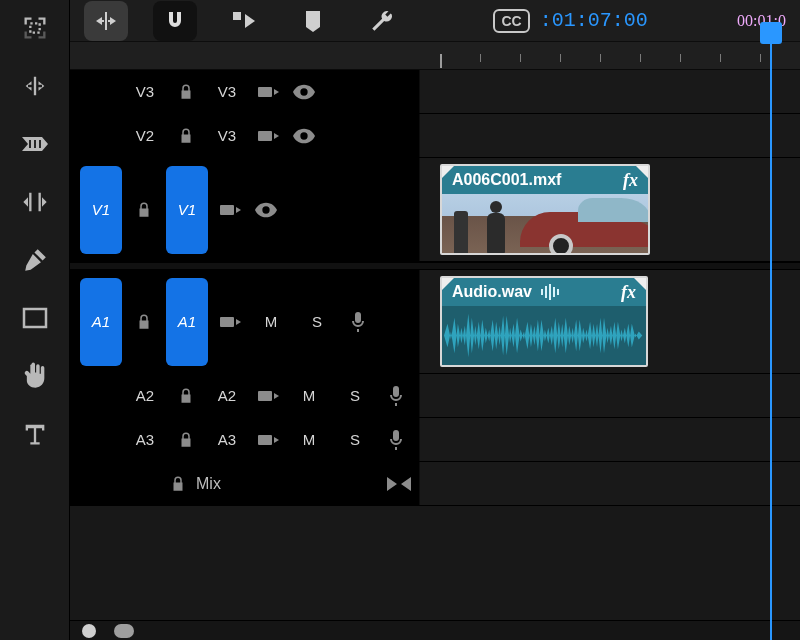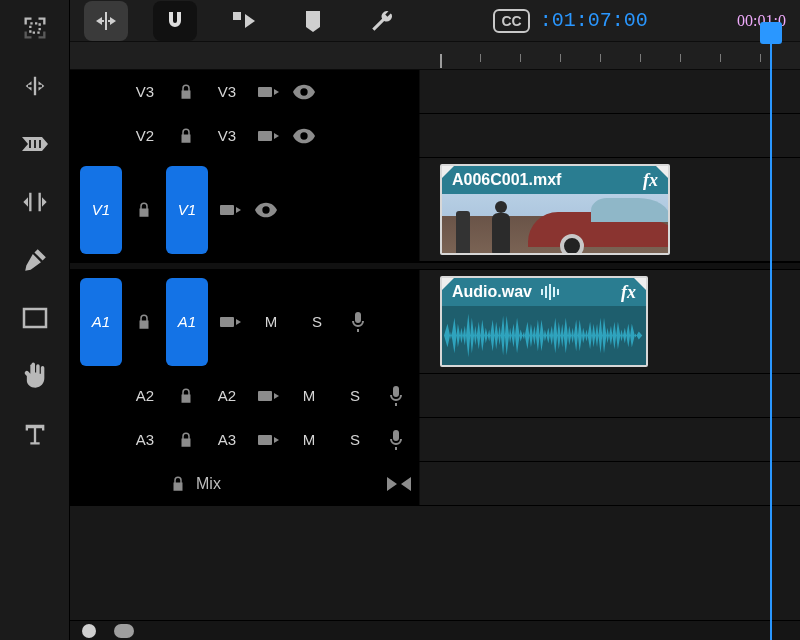--- a/index.html
+++ b/index.html
@@ -244,21 +244,21 @@
                 <path d="M17 5l5 3-5 3z"></path>
               </svg>
             </div>
           <div class="head-ic">
               <svg width="22" height="16" viewBox="0 0 24 16" fill="currentColor">
                 <path d="M12 0C6 0 1.7 4 0 8c1.7 4 6 8 12 8s10.3-4 12-8c-1.7-4-6-8-12-8zm0 12a4 4 0 110-8 4 4 0 010 8z"></path>
               </svg>
             </div>
         </div>
         <div class="track-body">
-          <div class="clip" style="left:20px;width:230px;">
+          <div class="clip" style="left:20px;width:210px;">
             <div class="corner tl"></div>
             <div class="corner tr"></div>
             <div class="bar">
               <span>A006C001.mxf</span>
               <span class="fx">fx</span>
             </div>
             <div class="thumb">
               <div class="pump"></div>
                 <div class="man"></div>
                 <div class="car"></div>

